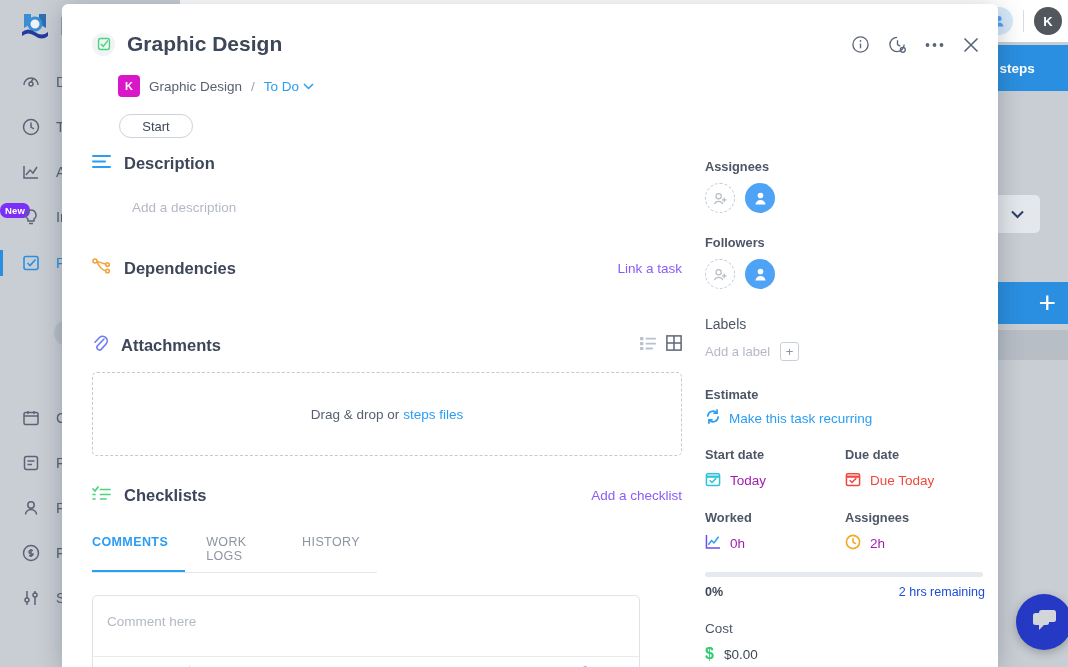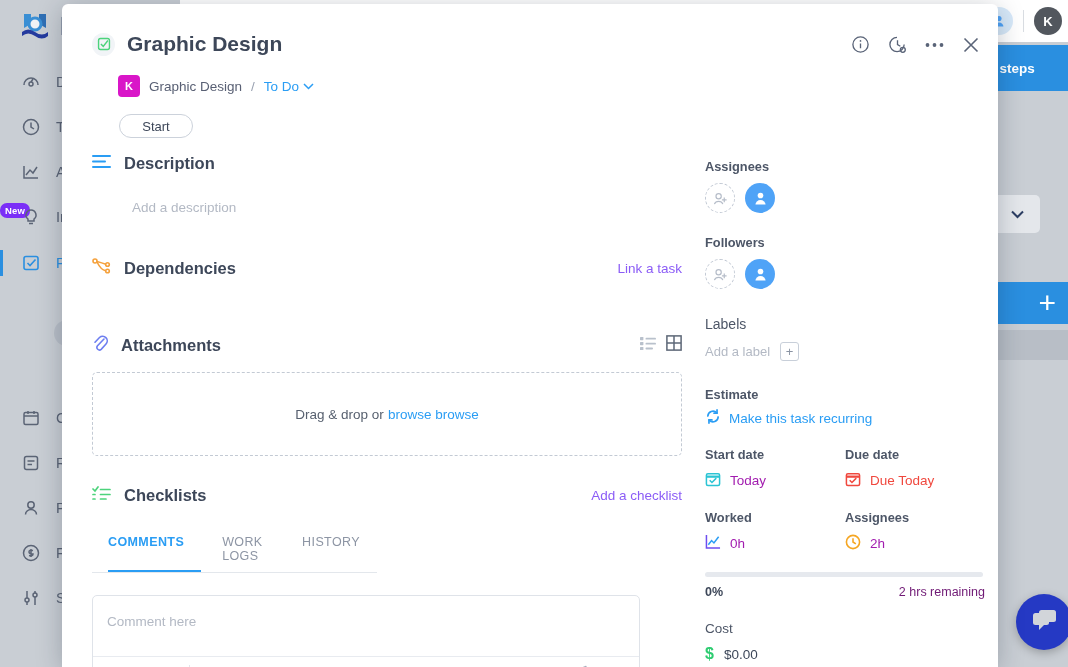--- a/index.html
+++ b/index.html
@@ -127,21 +127,21 @@
     display: flex; align-items: center; justify-content: center;
     font-size: 13.5px; color: #57606f;
   }
   .dz-link { color: #2a9df4; margin-left: 4px; cursor: pointer; }
   .view-toggle { display: flex; align-items: center; gap: 10px; }
 
   .tabs { margin-top: 24px; display: flex; gap: 4px; border-bottom: 1px solid #e3e7ec; width: 285px; }
   .tab {
     padding: 6px 17px 9px; font-size: 12.5px; color: #8d95a4; letter-spacing: .4px; cursor: pointer;
   }
-  .tab.active { color: #2a9df4; border-bottom: 2px solid #2a9df4; font-weight: bold; padding-left: 0; margin-left: 16px; }
+  .tab.active { color: #2a9df4; border-bottom: 2px solid #2a9df4; font-weight: bold; padding-left: 0; margin-left: 0; }
 
   .comment-box {
     margin-top: 22px; width: 548px; height: 96px;
     border: 1px solid #dfe3e9; border-radius: 5px; position: relative; background: #fff;
   }
   .comment-ph { position: absolute; left: 14px; top: 18px; font-size: 13.5px; color: #b3b9c4; }
   .comment-bar {
     position: absolute; left: 0; bottom: 0; width: 100%; height: 34px;
     border-top: 1px solid #e8ebf0; display: flex; align-items: center;
     padding: 0 14px; gap: 10px;
@@ -179,21 +179,21 @@
   .two-col { display: flex; margin-top: 20px; }
   .two-col > div { width: 152px; }
   .val-row { display: flex; align-items: center; gap: 9px; margin-top: 9px; font-size: 13.5px; color: #a21caf; }
   .val-row.due { color: #f0483e; }
 
   .progress {
     margin-top: 19px; width: 278px; height: 5px; background: #e6e9ee; border-radius: 3px;
   }
   .prog-meta { display: flex; justify-content: space-between; margin-top: 8px; font-size: 12.5px; }
   .prog-pct { font-weight: bold; color: #3d4759; }
-  .prog-rem { color: #701a75; }
+  .prog-rem { color: #1d4ed8; }
   .cost-blk { margin-top: 22px; }
   .cost-val { display: flex; align-items: center; gap: 10px; margin-top: 9px; font-size: 13.5px; color: #3d4759; }
   .dollar { color: #2ecc71; font-size: 16px; font-weight: bold; }
 </style>
 </head>
 <body>
 
 <div id="app">
 
   <div class="bg-layer">
@@ -466,21 +466,21 @@
               <rect x="0.9" y="0.9" width="14.2" height="14.2"></rect>
                 <path d="M8 1 L8 15"></path>
                 <path d="M1 8 L15 8"></path>
             </svg>
           </span>
         </div>
       </div>
 
       <div class="dropzone">
         <span>Drag &amp; drop or</span>
-        <span class="dz-link">browse browse</span>
+        <span class="dz-link">steps files</span>
       </div>
 
       <div class="sec-row" style="margin-top:30px">
         <div class="sec-title">
           <span>
             <svg width="19" height="15" viewBox="0 0 19 15" fill="none" stroke="#4cd37b" stroke-width="1.7" stroke-linecap="round">
               <path d="M1 3 L3 5 L6 1"></path>
                 <path d="M8.5 3.5 L18 3.5"></path>
               <path d="M1 8.5 L3 8.5"></path>
                 <path d="M8.5 8.5 L18 8.5"></path>

